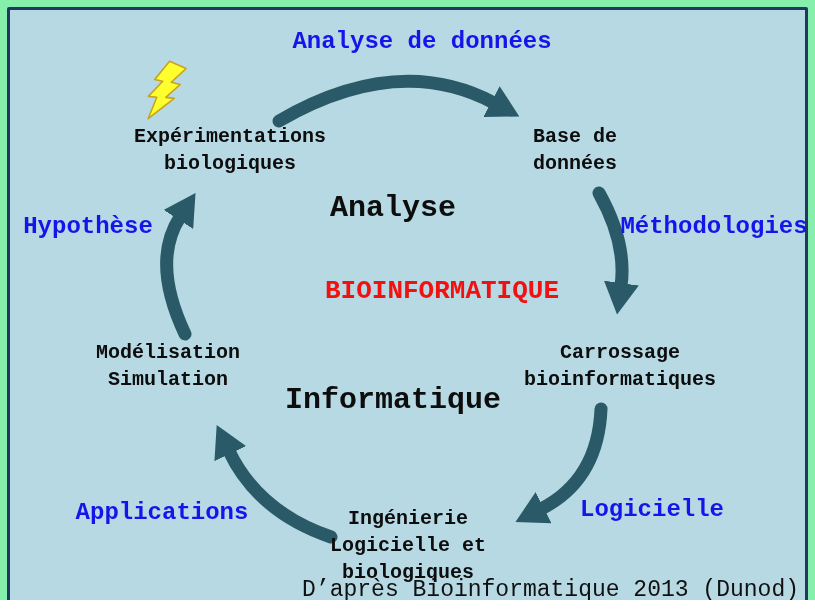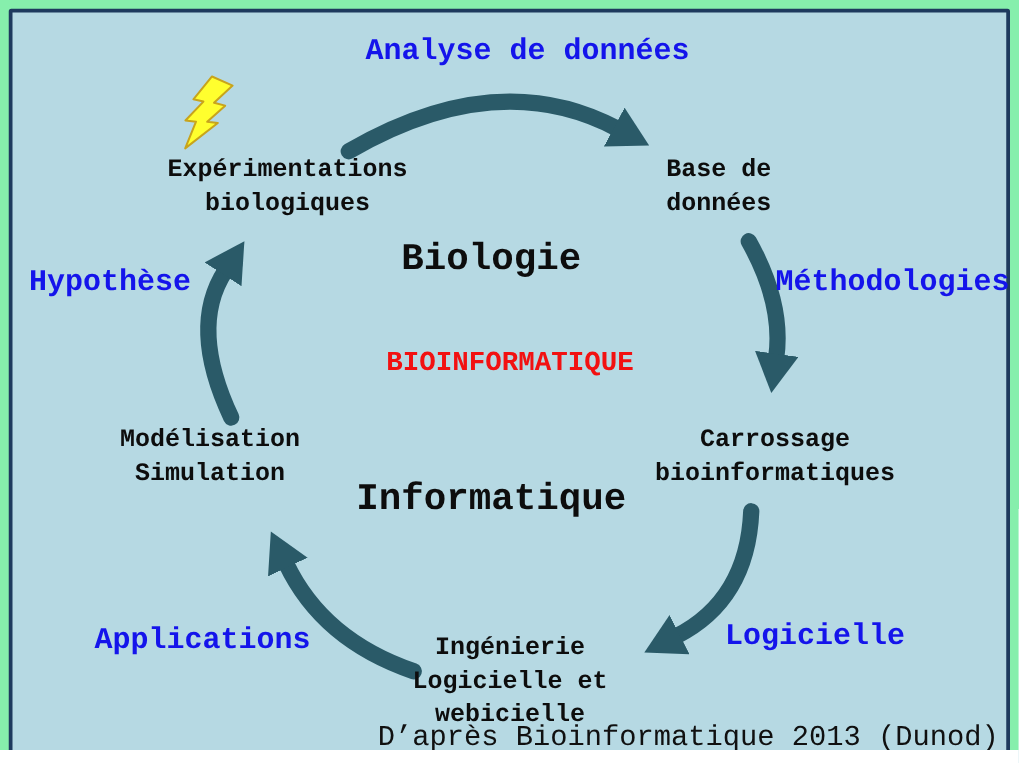--- a/index.html
+++ b/index.html
@@ -12,21 +12,21 @@
     background:#b6d9e3; border:3px solid #1e3a5e; border-radius:2px;
   }
   #overlay { position:absolute; left:0; top:0; width:815px; height:615px; }
   .lbl {
     position:absolute; transform:translateX(-50%);
     text-align:center; white-space:pre-line; font-weight:bold; color:#0d0d0d;
   }
   .node  { font-size:20px; line-height:27px; }
   .blue  { color:#1414eb; font-size:24px; line-height:28px; white-space:nowrap; }
   .big   { font-size:30px; line-height:34px; }
-  .red   { color:#f21111; font-size:22px; line-height:34px; white-space:nowrap; }
+  .red   { color:#f21111; font-size:26px; line-height:34px; white-space:nowrap;margin-left:34px; }
   .leftalign { text-align:center; }
   #caption {
     position:absolute; right:16px; top:577px; transform:none;
     font-weight:normal; font-size:23px; color:#101010; white-space:nowrap;
   }
 </style>
 </head>
 <body>
 
 <div id="stage">
@@ -51,21 +51,21 @@
   </svg>
 
   <div class="lbl blue" style="left:422px; top:28px;">Analyse de données</div>
 
   <div class="lbl node" style="left:230px; top:123px;">Expérimentations
 biologiques</div>
 
   <div class="lbl node leftalign" style="left:575px; top:123px;">Base de
 données</div>
 
-  <div class="lbl big" style="left:393px; top:191px;">Biologie</div>
+  <div class="lbl big" style="left:393px; top:191px;">Analyse</div>
 
   <div class="lbl blue" style="left:88px; top:213px;">Hypothèse</div>
 
   <div class="lbl blue" style="left:714px; top:213px;">Méthodologies</div>
 
   <div class="lbl red" style="left:408px; top:274px;">BIOINFORMATIQUE</div>
 
   <div class="lbl node" style="left:168px; top:339px;">Modélisation
 Simulation</div>
 
@@ -73,16 +73,16 @@
 bioinformatiques</div>
 
   <div class="lbl big" style="left:393px; top:383px;">Informatique</div>
 
   <div class="lbl blue" style="left:162px; top:499px;">Applications</div>
 
   <div class="lbl blue" style="left:652px; top:496px;">Logicielle</div>
 
   <div class="lbl node" style="left:408px; top:505px;">Ingénierie
 Logicielle et
-webicielle</div>
+biologiques</div>
 
   <div class="lbl" id="caption">D’après Bioinformatique 2013 (Dunod)</div>
 </div>
 
 </body></html>

